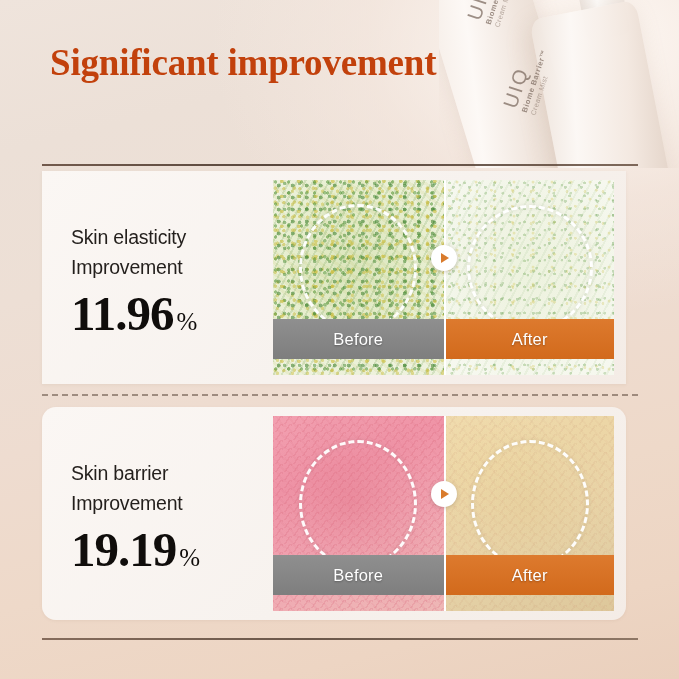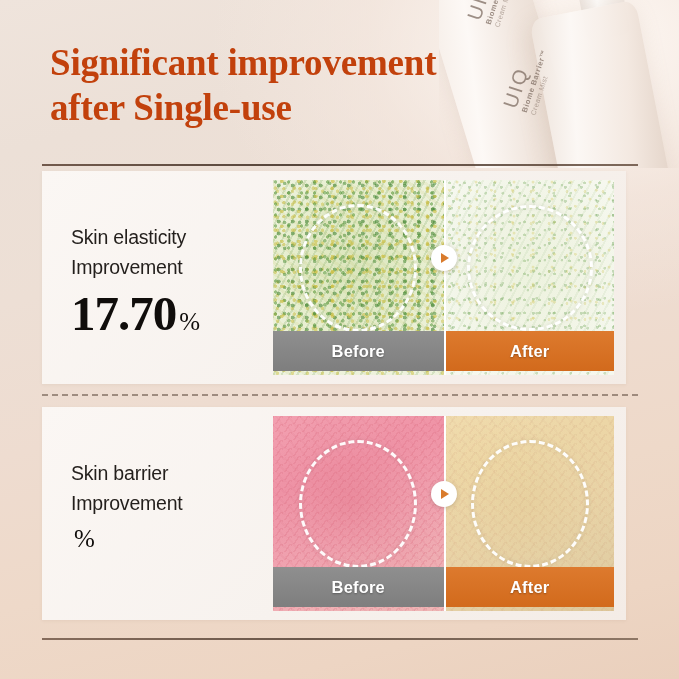--- a/index.html
+++ b/index.html
@@ -124,21 +124,21 @@
   .card {
     position: absolute;
     left: 42px;
     width: 584px;
     height: 213px;
     background: linear-gradient(135deg, #fbf7f4 0%, #f7f2ee 55%, #f4ece6 100%);
     box-shadow: 0 1px 3px rgba(150,120,100,0.10);
     z-index: 3;
   }
   #card-0 { top: 171px; }
-  #card-1 { top: 407px; }
+  #card-1 { top: 407px; border-radius: 14px; }
 
   .card-text {
     position: absolute;
     left: 29px;
     top: 52px;
     width: 205px;
   }
   .metric-line {
     font-family: "Liberation Sans", sans-serif;
     font-weight: 300;
@@ -251,28 +251,28 @@
     border-radius: 50%;
     filter: drop-shadow(0 0 2px rgba(0,0,0,0.12));
   }
   .dashed-circle.wide { width: 126px; height: 126px; }
 
   
   .bar {
     position: absolute;
     left: 0;
     right: 0;
-    bottom: 4px;
+    bottom: 16px;
     height: 40px;
     display: flex;
     align-items: center;
     justify-content: center;
     color: #ffffff;
     font-family: "Liberation Sans", sans-serif;
-    font-weight: 700;
+    font-weight: 400;
     font-size: 16.5px;
     letter-spacing: 0.2px;
     text-shadow: 0 1px 2px rgba(0,0,0,0.30);
   }
   .bar-before { background: linear-gradient(180deg, #8f8f8f 0%, #7e7e7e 100%); }
   .bar-after  { background: linear-gradient(180deg, #dd7a2e 0%, #d26a1c 100%); text-align: right; }
 
   
   .arrow-badge {
     position: absolute;
@@ -339,31 +339,30 @@
 
   <div class="bottle-label lbl-g2">
     <div class="lbl-brand">UIQ</div>
     <div class="lbl-sub">Biome Barrier™</div>
     <div class="lbl-sub2">Cream Mist</div>
   </div>
 </div>
 
 <h1 class="headline">
   <span class="ln">Significant improvement</span>
-  <span class="ln">after Single-use</span>
 </h1>
 
 <div class="top-rule"></div>
 
 <section class="card" id="card-0">
   <div class="card-text">
     <div class="metric-line">Skin elasticity</div>
     <div class="metric-line">Improvement</div>
     <div class="metric-value-row">
-      <span class="metric-value">17.70</span>
+      <span class="metric-value">11.96</span>
       <span class="metric-unit">%</span>
     </div>
   </div>
 
   <div class="compare">
     <div class="pane">
       <div class="skin skin-green-before"></div>
       <div class="dashed-circle"></div>
       <div class="bar bar-before">Before</div>
     </div>
@@ -378,20 +377,21 @@
   </div>
 </section>
 
 <div class="dotted-divider"></div>
 
 <section class="card" id="card-1">
   <div class="card-text">
     <div class="metric-line">Skin barrier</div>
     <div class="metric-line">Improvement</div>
     <div class="metric-value-row">
+      <span class="metric-value">19.19</span>
       <span class="metric-unit">%</span>
     </div>
   </div>
 
   <div class="compare">
     <div class="pane">
       <div class="skin skin-pink-before"></div>
       <div class="dashed-circle"></div>
       <div class="bar bar-before">Before</div>
     </div>

